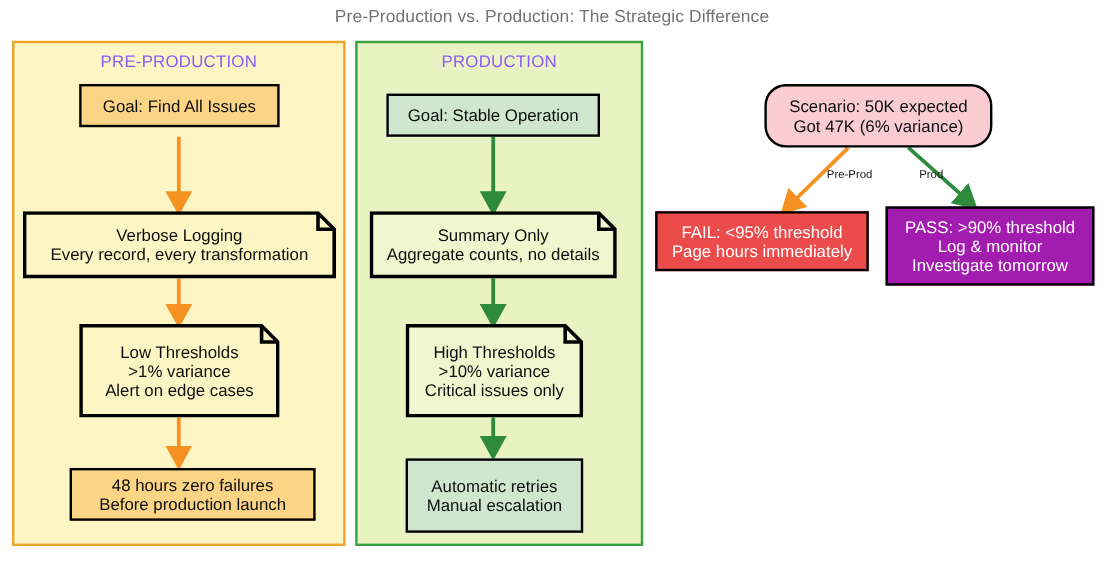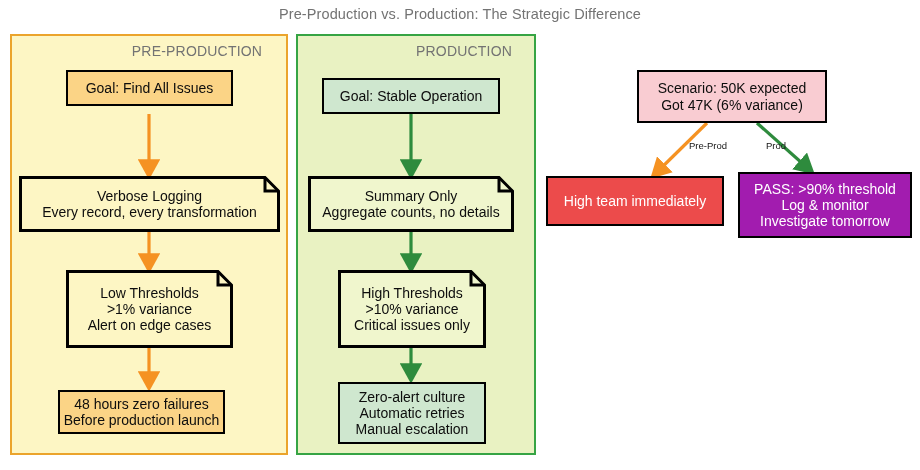--- a/index.html
+++ b/index.html
@@ -12,21 +12,21 @@
 
   .title{
     position:absolute;left:0;top:6px;width:920px;text-align:center;
     font-size:14.5px;color:#737373;letter-spacing:.1px;
   }
 
   
   .lane{position:absolute;border-width:2px;border-style:solid;box-sizing:border-box;}
   .lane-title{
     position:absolute;left:0;width:100%;text-align:center;top:7px;
-    font-size:14px;color:#737373;letter-spacing:.2px;margin-left:48px;
+    font-size:14px;color:#8b5cf6;letter-spacing:.2px;
   }
   #lane-pre{left:10px;top:34px;width:278px;height:421px;background:#fdf6c4;border-color:#eba42c;}
   #lane-prod{left:296px;top:34px;width:240px;height:421px;background:#e9f2c2;border-color:#36a444;}
 
   
   .node{
     position:absolute;box-sizing:border-box;
     border:2.5px solid #000;
     display:flex;flex-direction:column;align-items:center;justify-content:center;
     text-align:center;line-height:1.16;font-size:14px;color:#0d0d0d;
@@ -40,21 +40,21 @@
     position:absolute;inset:0;
   }
   .note .notetext{
     position:relative;z-index:2;width:100%;
     display:flex;flex-direction:column;align-items:center;justify-content:center;
     height:100%;
   }
 
   .fill-amber{background:#fbd486;}
   .fill-mint{background:#cfe7cf;}
-  .fill-pink{background:#f9ccd2;}
+  .fill-pink{background:#f9ccd2;border-radius:18px;}
   .fill-red{background:#ec4b4b;color:#ffffff;}
   .fill-green{background:#a21caf;color:#ffffff;}
 
   
   #edges{position:absolute;left:0;top:0;width:920px;height:470px;pointer-events:none;}
   .elabel{
     position:absolute;font-size:9.5px;color:#141414;white-space:nowrap;
   }
 </style>
 </head>
@@ -133,21 +133,21 @@
       <path d="M1.5,1.5 H152 L165.5,15 V76.5 H1.5 Z" fill="#fdf6c4" stroke="#000" stroke-width="3" vector-effect="non-scaling-stroke"></path>
       <path d="M152,1.5 V15 H165.5" fill="none" stroke="#000" stroke-width="3" vector-effect="non-scaling-stroke"></path>
     </svg>
     <div class="notetext">
       <span class="ln">Low Thresholds</span>
       <span class="ln">&gt;1% variance</span>
       <span class="ln">Alert on edge cases</span>
     </div>
   </div>
 
-  <div class="node fill-amber" style="left:58px;top:390px;width:167px;height:44px;">
+  <div class="node fill-amber" style="left:58px;top:390px;width:205px;height:44px;">
     <span class="ln">48 hours zero failures</span>
     <span class="ln">Before production launch</span>
   </div>
 
   <div class="node note" style="left:308px;top:176px;width:206px;height:56px;">
     <svg class="noteshape" viewBox="0 0 206 56" preserveAspectRatio="none">
       <path d="M1.5,1.5 H191 L204.5,15 V54.5 H1.5 Z" fill="#f0f6cd" stroke="#000" stroke-width="3" vector-effect="non-scaling-stroke"></path>
       <path d="M191,1.5 V15 H204.5" fill="none" stroke="#000" stroke-width="3" vector-effect="non-scaling-stroke"></path>
     </svg>
     <div class="notetext">
@@ -166,32 +166,32 @@
       <path d="M133,1.5 V15 H146.5" fill="none" stroke="#000" stroke-width="3" vector-effect="non-scaling-stroke"></path>
     </svg>
     <div class="notetext">
       <span class="ln">High Thresholds</span>
       <span class="ln">&gt;10% variance</span>
       <span class="ln">Critical issues only</span>
     </div>
   </div>
 
   <div class="node fill-mint" style="left:338px;top:382px;width:148px;height:62px;">
-    <span class="ln">Zero-alert culture</span>
     <span class="ln">Automatic retries</span>
     <span class="ln">Manual escalation</span>
   </div>
 
   <div class="node fill-pink" style="left:637px;top:70px;width:190px;height:53px;">
     <span class="ln">Scenario: 50K expected</span>
     <span class="ln">Got 47K (6% variance)</span>
   </div>
 
   <div class="node fill-red" style="left:546px;top:176px;width:178px;height:50px;">
-    <span class="ln">High team immediately</span>
+    <span class="ln">FAIL: &lt;95% threshold</span>
+    <span class="ln">Page hours immediately</span>
   </div>
 
   <div class="node fill-green" style="left:738px;top:172px;width:174px;height:66px;">
     <span class="ln">PASS: &gt;90% threshold</span>
     <span class="ln">Log &amp; monitor</span>
     <span class="ln">Investigate tomorrow</span>
   </div>
 
 </div>
 

